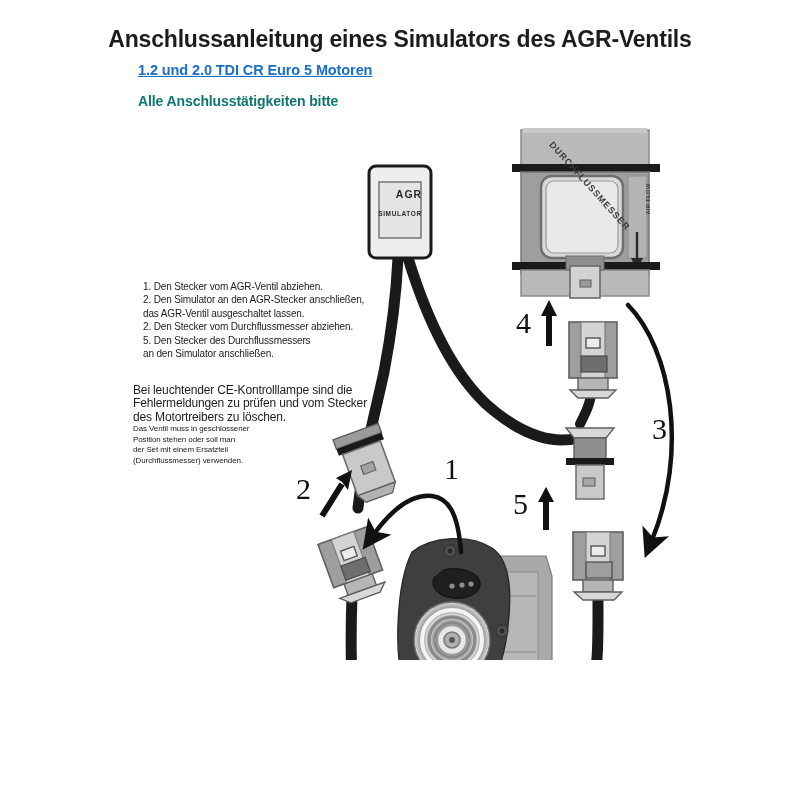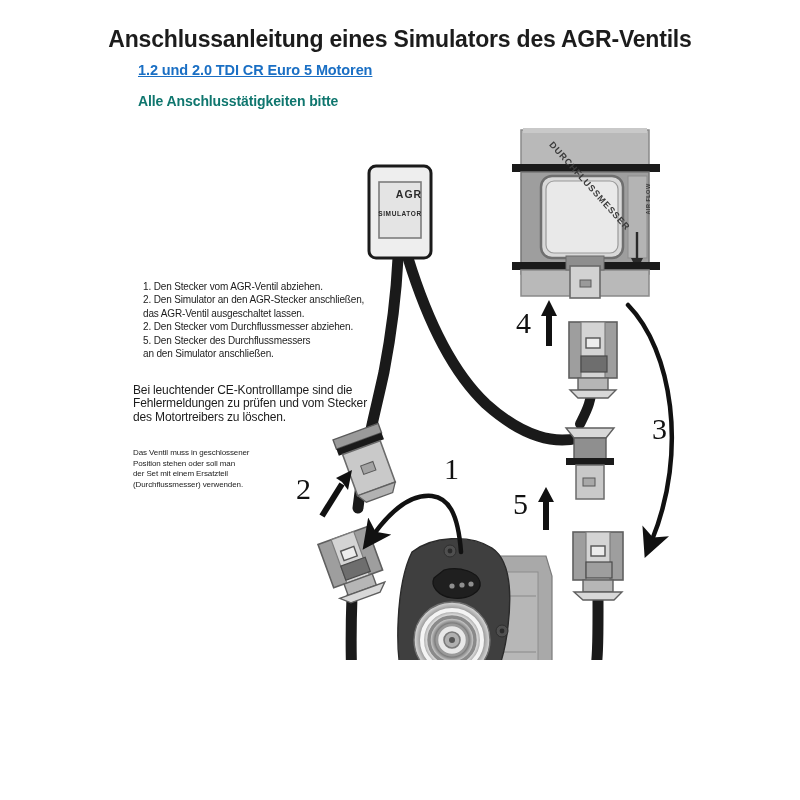--- a/index.html
+++ b/index.html
@@ -60,21 +60,21 @@
   }
   #note-block {
     left: 133px; top: 384px;
     font-size: 12px;
     color: #1c1c1c;
     line-height: 13.4px;
     letter-spacing: -0.15px;
     white-space: nowrap;
   }
   #valve-note-block {
-    left: 133px; top: 448px;
+    left: 133px; top: 424px;
     font-size: 8px;
     color: #1c1c1c;
     line-height: 10.5px;
     letter-spacing: -0.1px;
     white-space: nowrap;
   }
   .callout-num {
     position: absolute;
     font-size: 30px;
     color: #111111;

